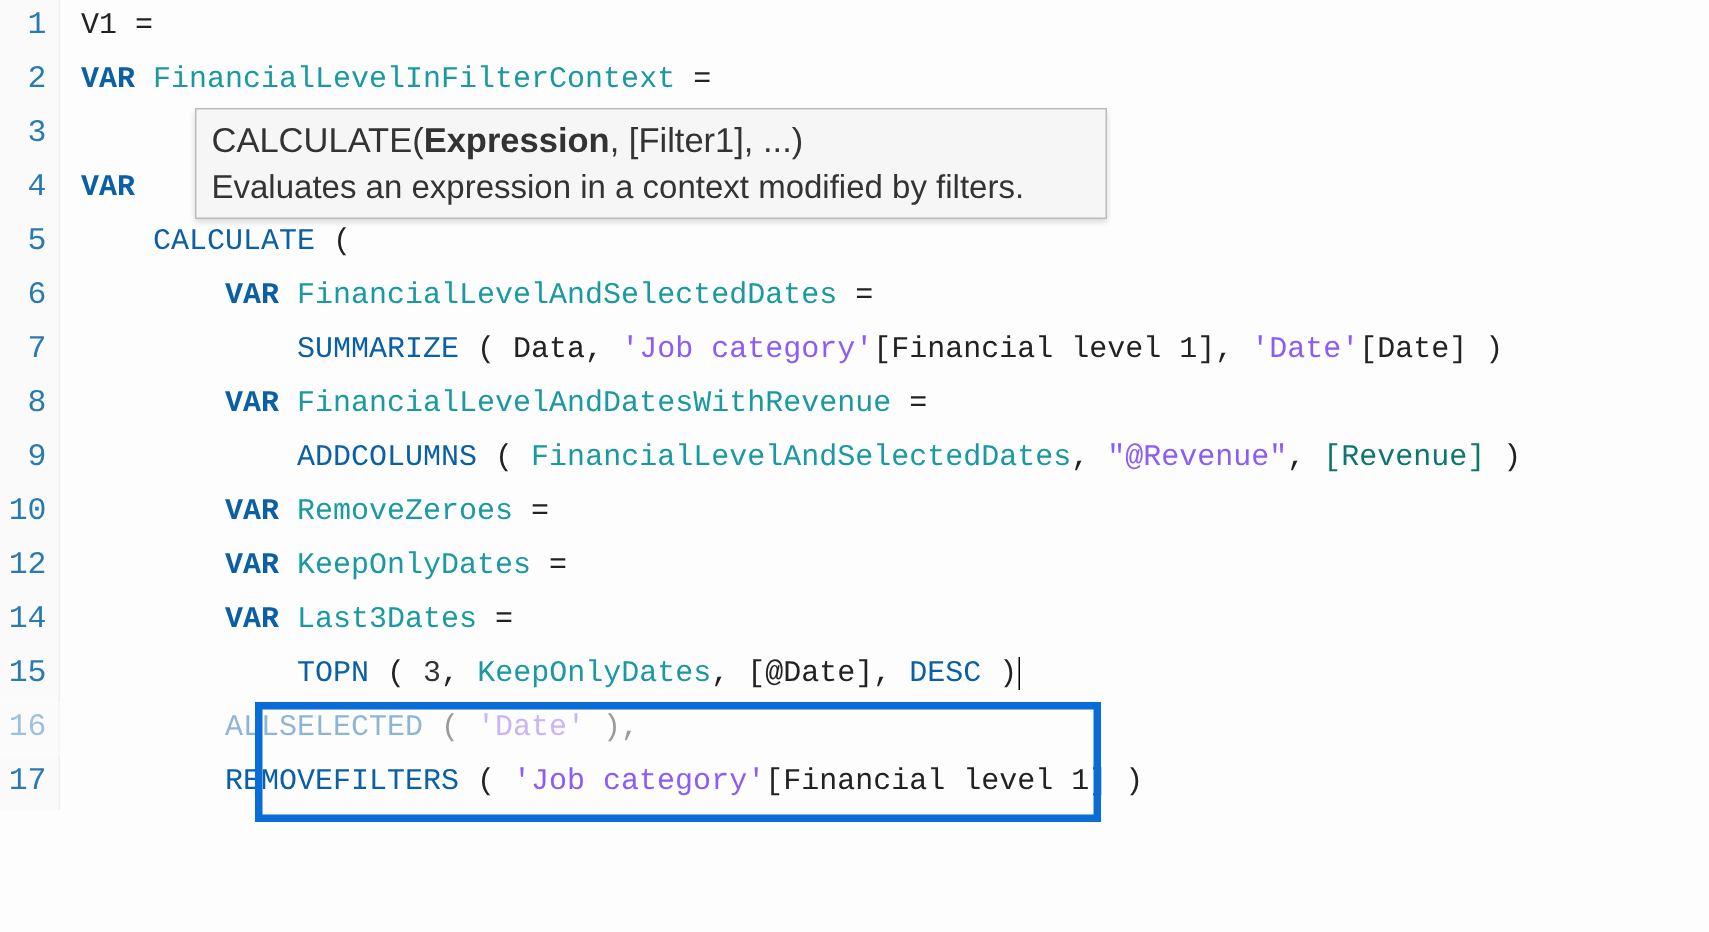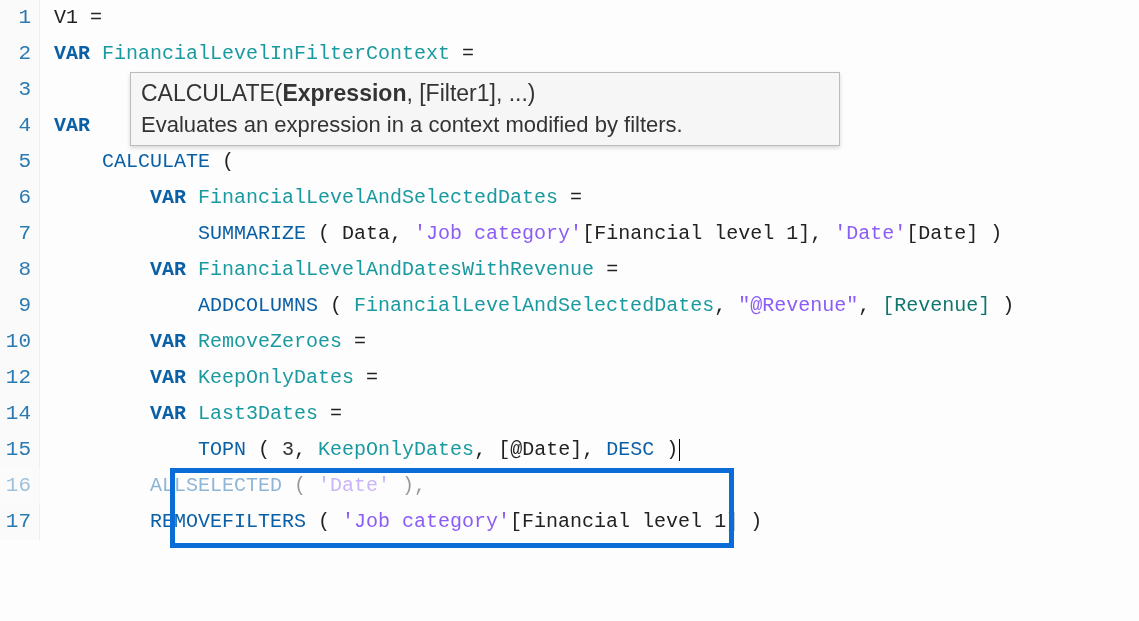--- a/index.html
+++ b/index.html
@@ -46,21 +46,21 @@
   .fn   { color: #0a5fa5; }       
   .ident { color: #1a9aa0; }      
   .str  { color: #8b5cf6; }       
   .col  { color: #0f766e; }       
   .num  { color: #333; }
   .faded { opacity: 0.45; }
   .tooltip {
     position: absolute;
     left: 130px;
     top: 72px;
-    width: 710px;
+    width: 608px;
     height: 74px;
     background: #f6f6f6;
     border: 1px solid #bbb;
     box-shadow: 0 2px 4px rgba(0,0,0,0.15);
     z-index: 50;
     padding: 4px 10px 6px 10px;
     font-family: "Segoe UI", Arial, sans-serif;
     font-size: 22px;
     color: #333;
     line-height: 32px;

